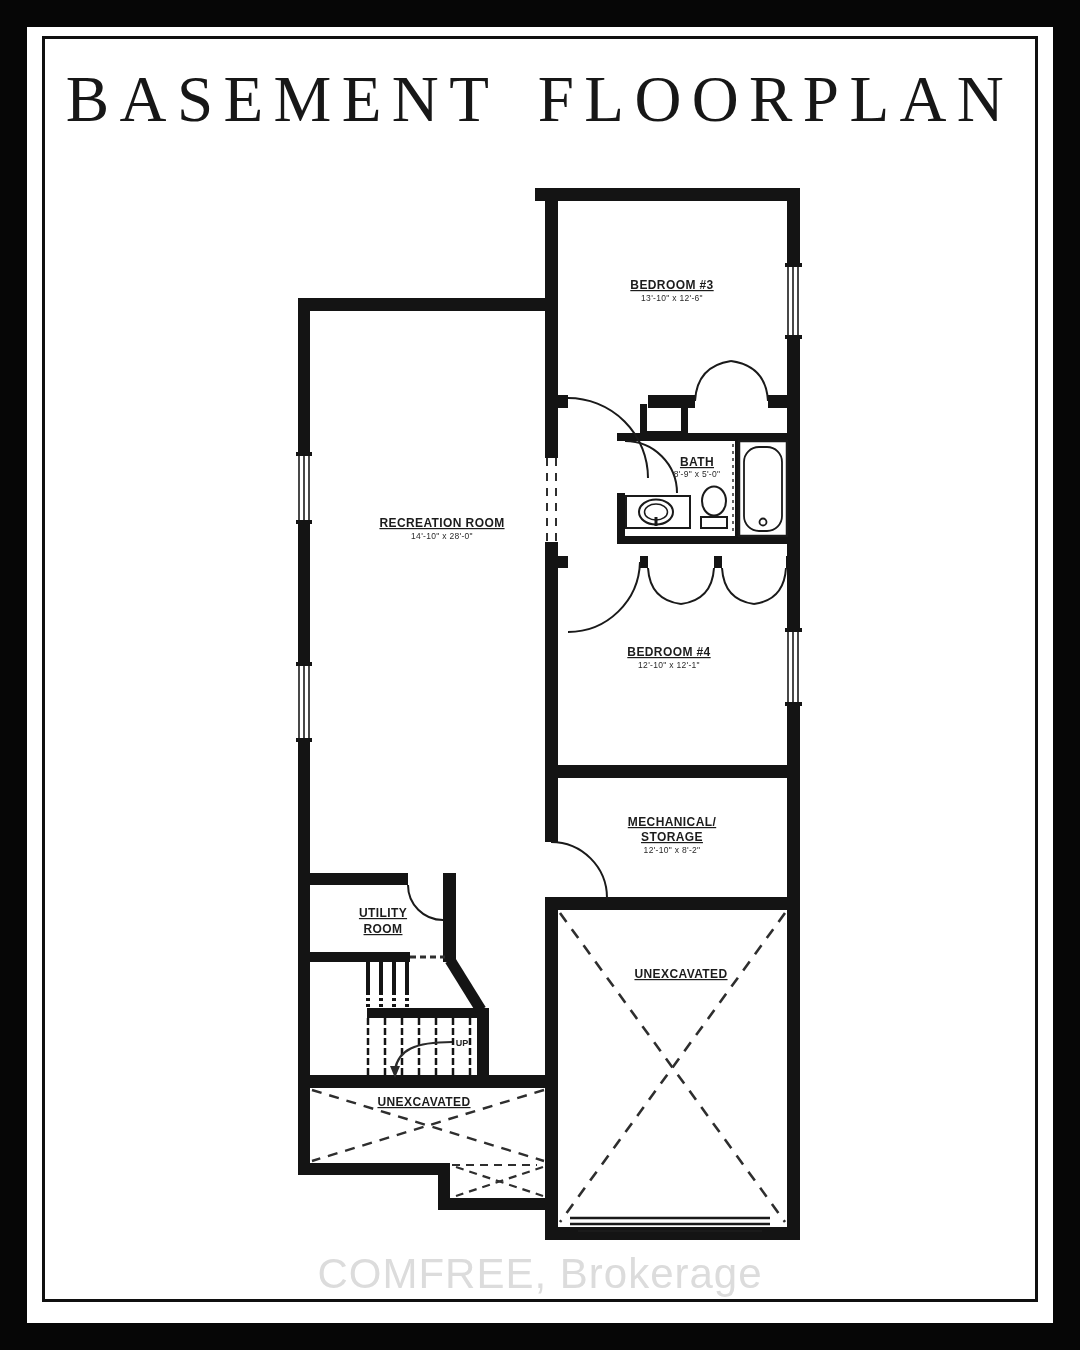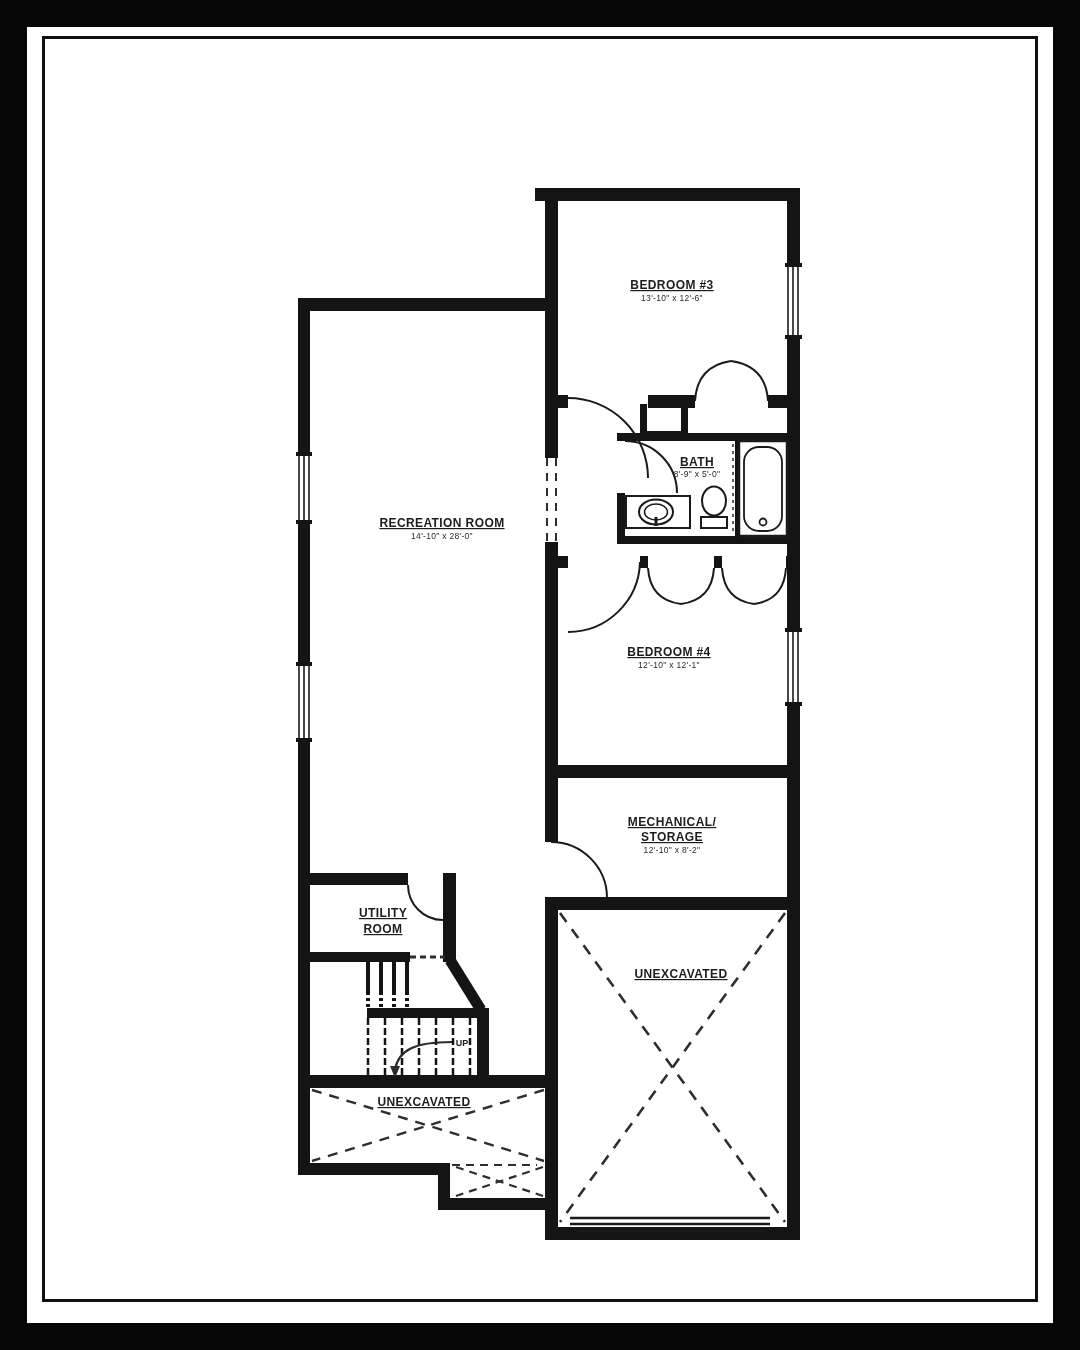--- a/index.html
+++ b/index.html
@@ -26,20 +26,21 @@
       text-anchor:middle;}
   .up{font:bold 9px "Liberation Sans",sans-serif;fill:#222;text-anchor:middle;}
 </style>
 </head>
 <body>
 
 <div class="page">
   <div class="outer-border"></div>
   <div class="inner-frame"></div>
 
+  <div class="title">BASEMENT FLOORPLAN</div>
 
   <svg width="1080" height="1350" viewBox="0 0 1080 1350">
 
     <g>
 
       <rect class="w" x="535" y="188" width="265" height="13"></rect>
       <rect class="w" x="787" y="188" width="13" height="722"></rect>
       <rect class="w" x="545" y="188" width="13" height="270"></rect>
       <rect class="w" x="545" y="542" width="13" height="300"></rect>
       <rect class="w" x="545" y="898" width="13" height="342"></rect>
@@ -228,13 +229,14 @@
       <text class="rd" x="672" y="853">12'-10" x 8'-2"</text>
 
       <text class="rl" x="383" y="917">UTILITY</text>
       <text class="rl" x="383" y="933">ROOM</text>
 
       <text class="rl" x="681" y="978">UNEXCAVATED</text>
       <text class="rl" x="424" y="1106">UNEXCAVATED</text>
     </g>
   </svg>
 
+  <div class="watermark">COMFREE, Brokerage</div>
 </div>
 
 </body></html>

